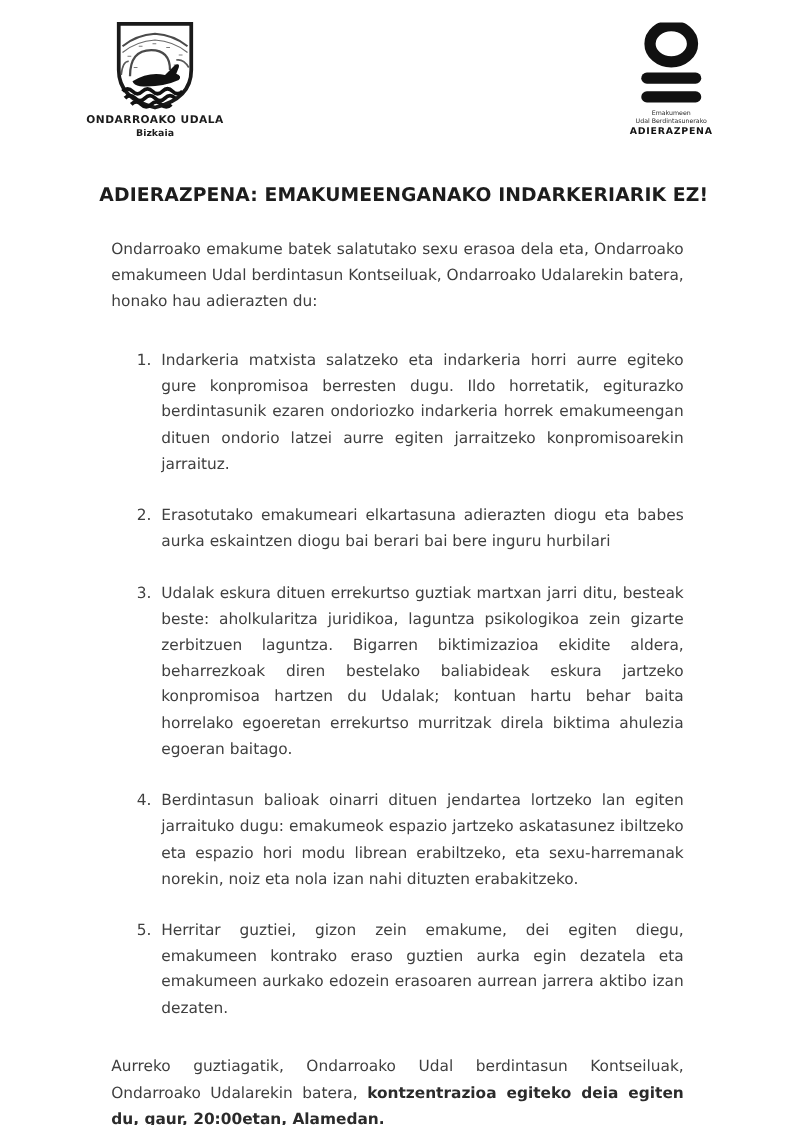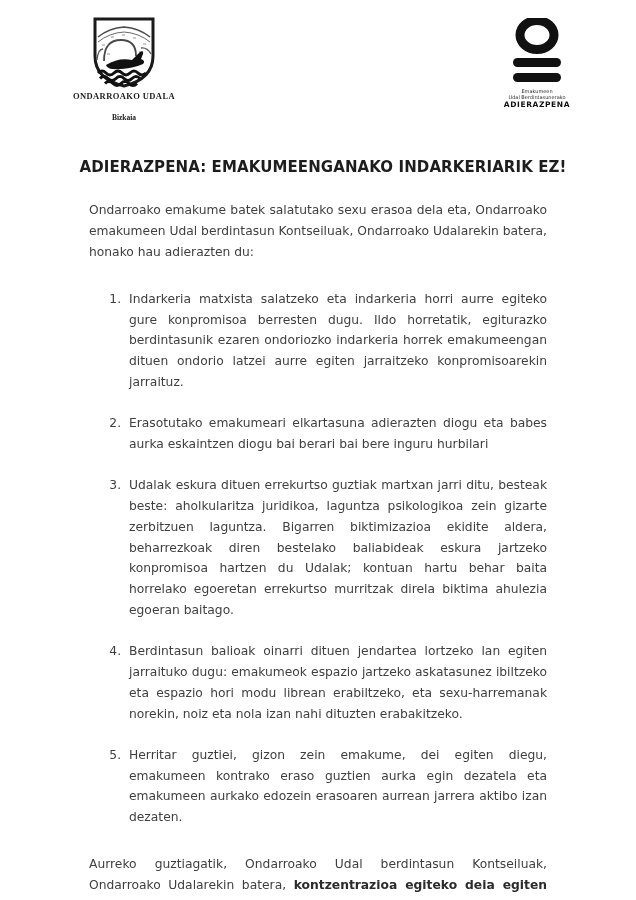--- a/index.html
+++ b/index.html
@@ -14,34 +14,34 @@
     overflow: hidden;
   }
 
   
   .header {
     display: flex;
     justify-content: space-between;
     align-items: flex-start;
     padding: 16px 44px 0 44px;
   }
-  .logo-left { width: 160px; text-align: center; font-family: Liberation Serif, serif; }
+  .logo-left { width: 160px; text-align: center; }
   .logo-left .crest { display: block; margin: 0 auto; }
   .logo-left .org {
     font-size: 8.5px;
     font-weight: bold;
     letter-spacing: 0.4px;
     color: #1c1c1c;
     margin-top: 3px;
   }
   .logo-left .region {
     font-size: 7.5px;
     font-weight: bold;
     color: #1c1c1c;
-    margin-top: 12px;
+    margin-top: 1px;
   }
   .logo-right { width: 110px; text-align: center; padding-top: 2px; }
   .logo-right .mark { display: block; margin: 0 auto; }
   .logo-right .l1 { font-size: 5px;   color: #2a2a2a; line-height: 1.2; }
   .logo-right .l2 { font-size: 5px;   color: #2a2a2a; line-height: 1.2; }
   .logo-right .l3 {
     font-size: 7.5px;
     font-weight: bold;
     letter-spacing: 0.6px;
     color: #111111;

